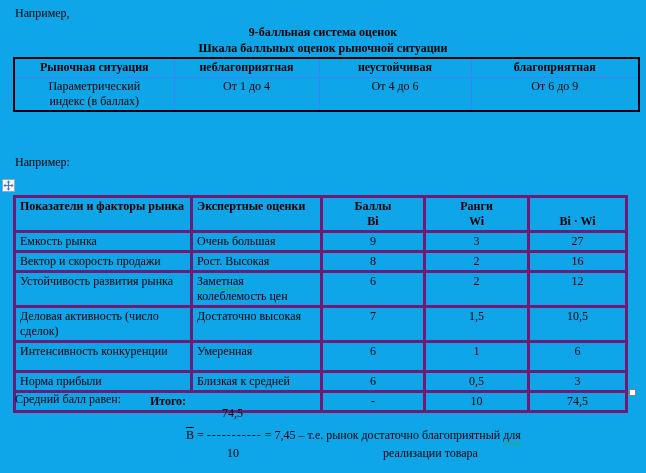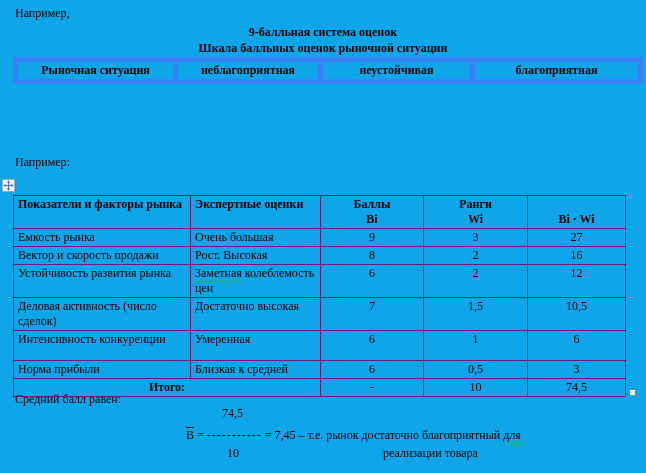--- a/index.html
+++ b/index.html
@@ -10,28 +10,28 @@
   }
   .abs { position:absolute; }
   .bold { font-weight:bold; }
   .nowrap { white-space:nowrap; }
 
   table { border-collapse:collapse; table-layout:fixed; }
   td { vertical-align:top; padding:1px 4px; line-height:15px; overflow:hidden; }
 
   
   #table1 { left:13px; top:57px; width:625px; border:2px solid #000; }
-  #table1 td { border:5px solid #3b82f6; text-align:center; }
+  #table1 td { border:1px solid #3b82f6; text-align:center; }
   #table1 tr.hdr td { font-weight:bold; }
   #table1 tr.hdr { height:19px; }
   #table1 tr.data { height:33px; }
 
   
   #table2 { left:13px; top:195px; width:612px; border:1px solid #000; }
-  #table2 td { border:1px solid #701a75; }
+  #table2 td { border:3px solid #701a75; }
   #table2 td.num { text-align:center; }
   #table2 tr.hdr td { font-weight:bold; }
   #table2 td.bottom { vertical-align:bottom; }
 
   .titleblock { left:0; top:24px; width:646px; text-align:center;
                 font-weight:bold; line-height:16px; }
   .t2title { left:13px; top:177px; width:612px; text-align:center; font-weight:bold; }
 
   .sq { text-decoration-line:underline; text-decoration-style:wavy;
         text-decoration-color:#2fae2f; text-decoration-thickness:1px;
@@ -64,20 +64,29 @@
         <col style="width:145px">
         <col style="width:152px">
         <col style="width:168px">
     </colgroup>
     <tbody>
         <tr class="hdr">
       <td>Рыночная ситуация</td>
       <td>неблагоприятная</td>
       <td>неустойчивая</td>
       <td>благоприятная</td>
+    </tr>
+    <tr class="data">
+      <td>
+        <div>Параметрический</div>
+        <div>индекс (в баллах)</div>
+      </td>
+      <td>От 1 до 4</td>
+      <td>От 4 до 6</td>
+      <td>От 6 до 9</td>
     </tr>
   </tbody>
     </table>
 
 
   <div class="abs" style="left:15px; top:155px;">Например:</div>
 
 
   <div class="abs move-handle">
     <svg width="11" height="11" viewBox="0 0 12 12">

